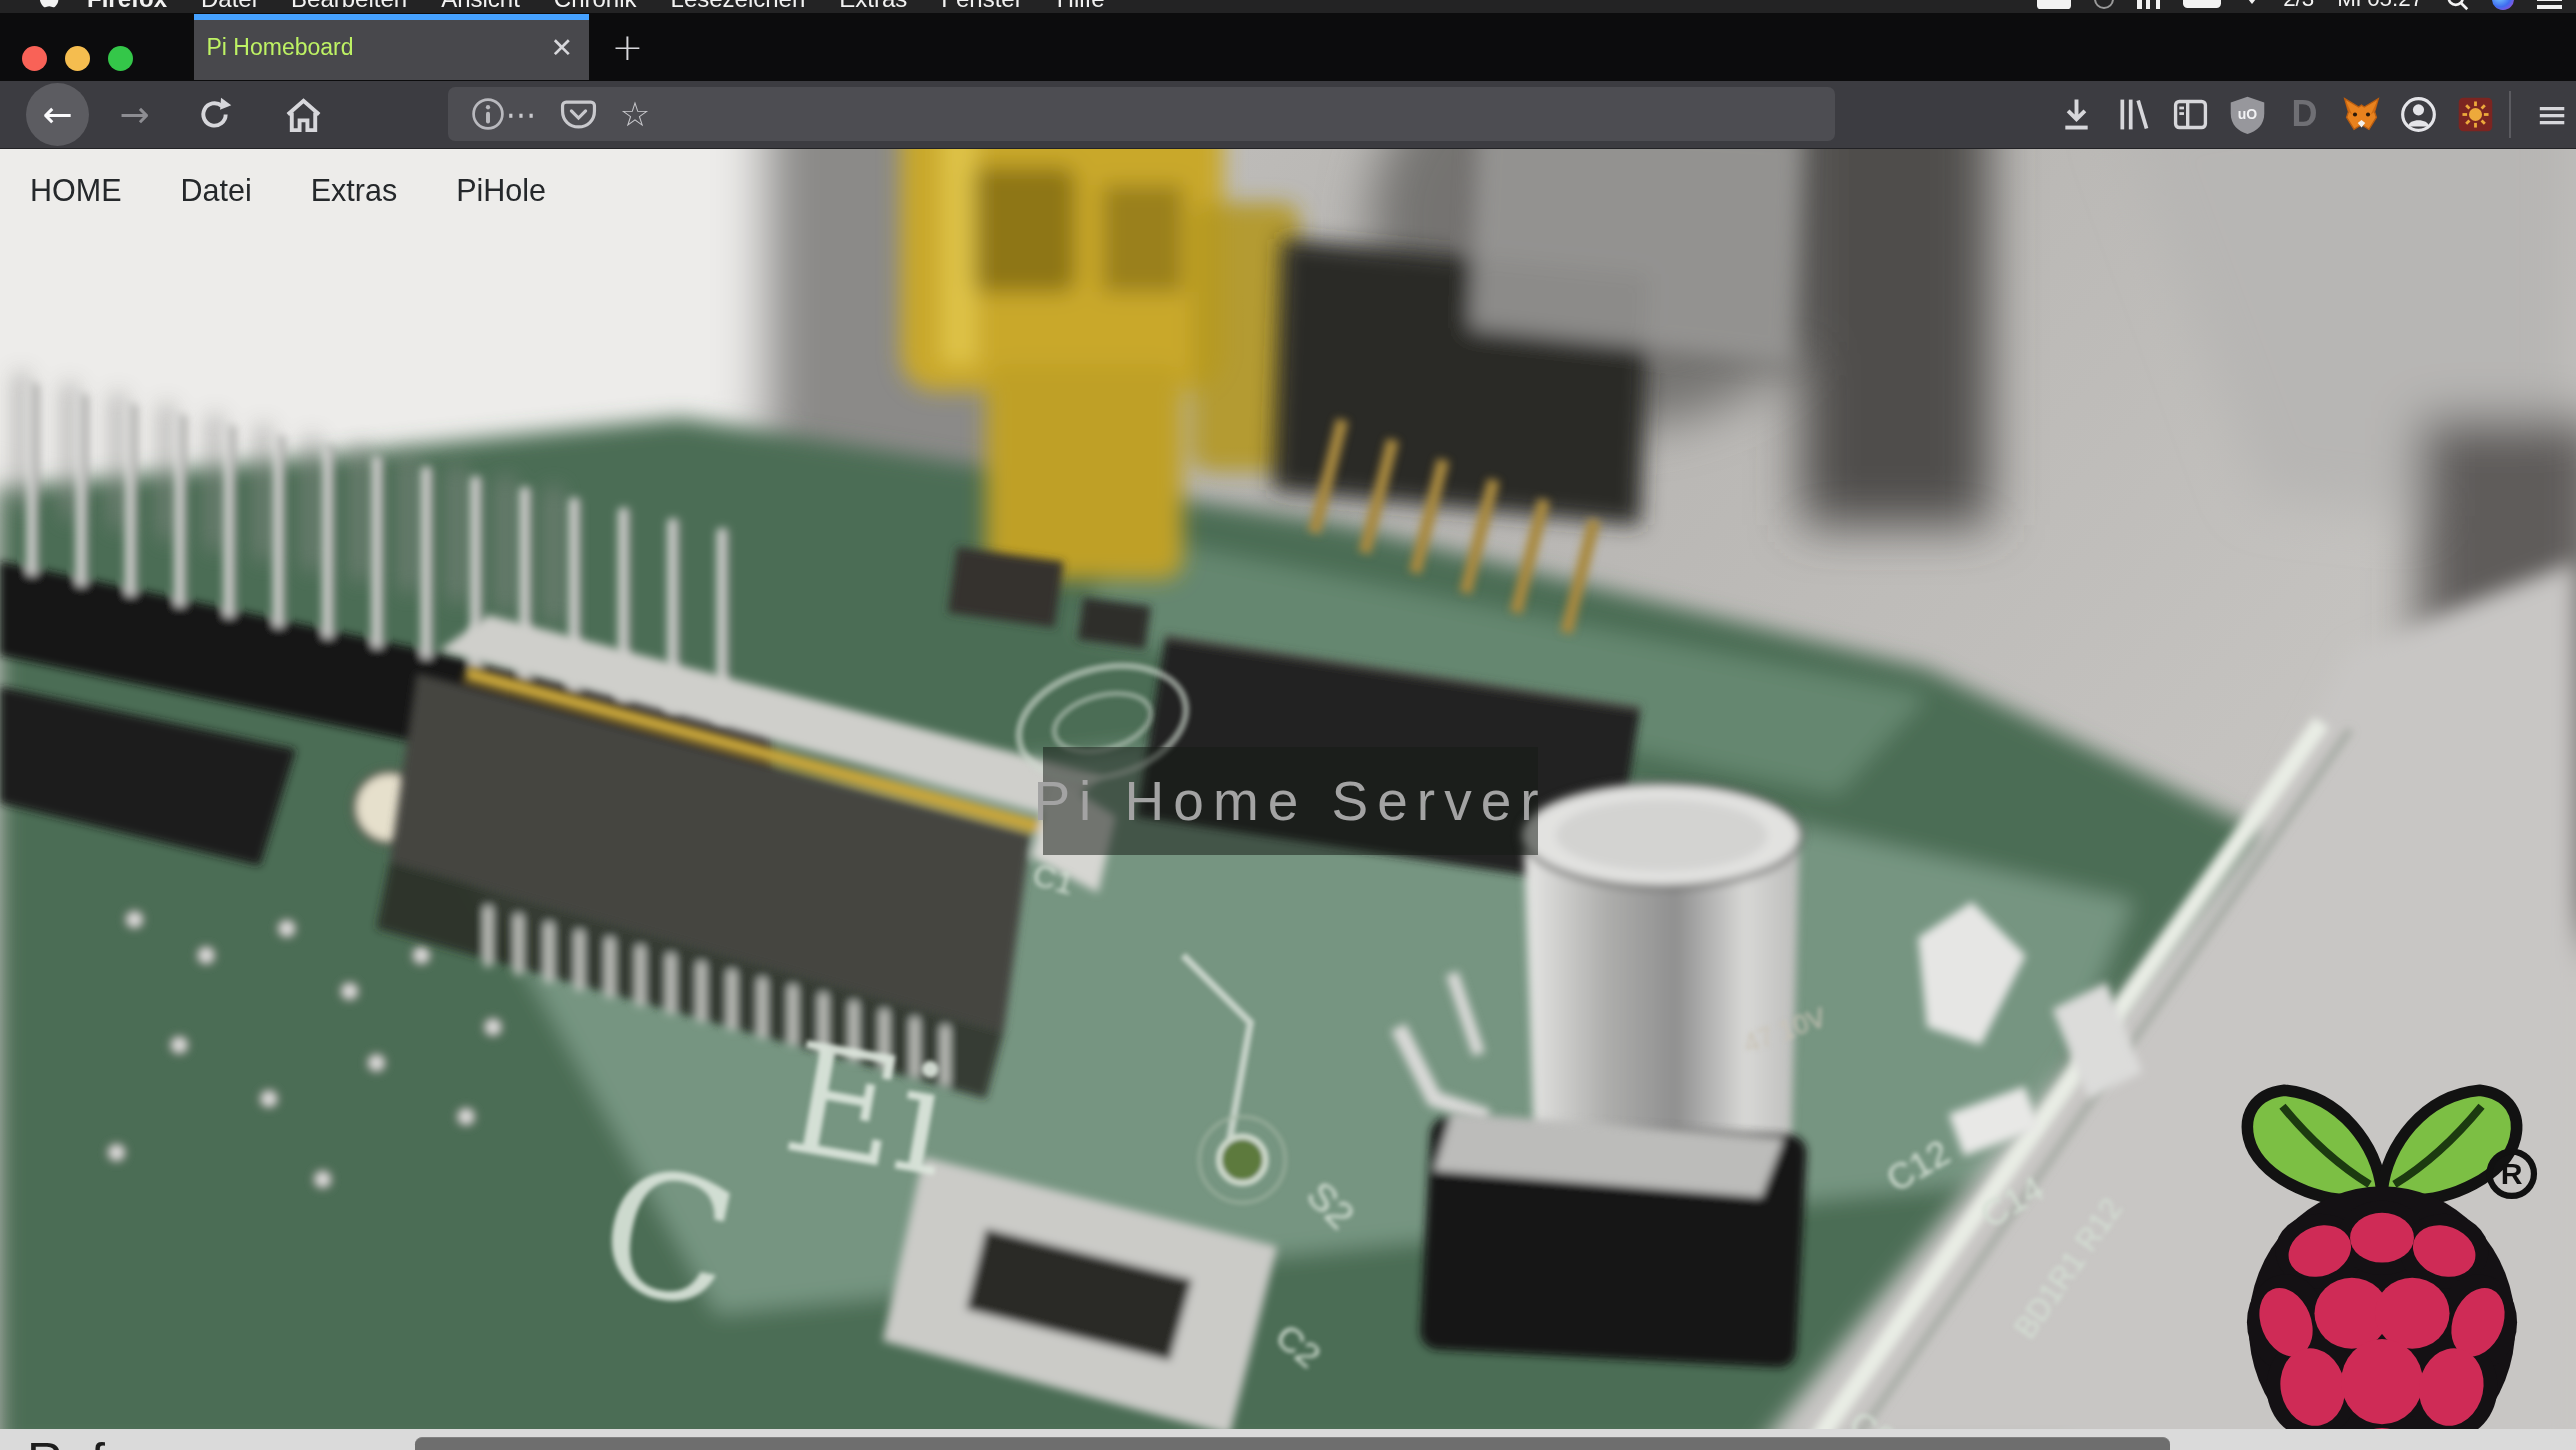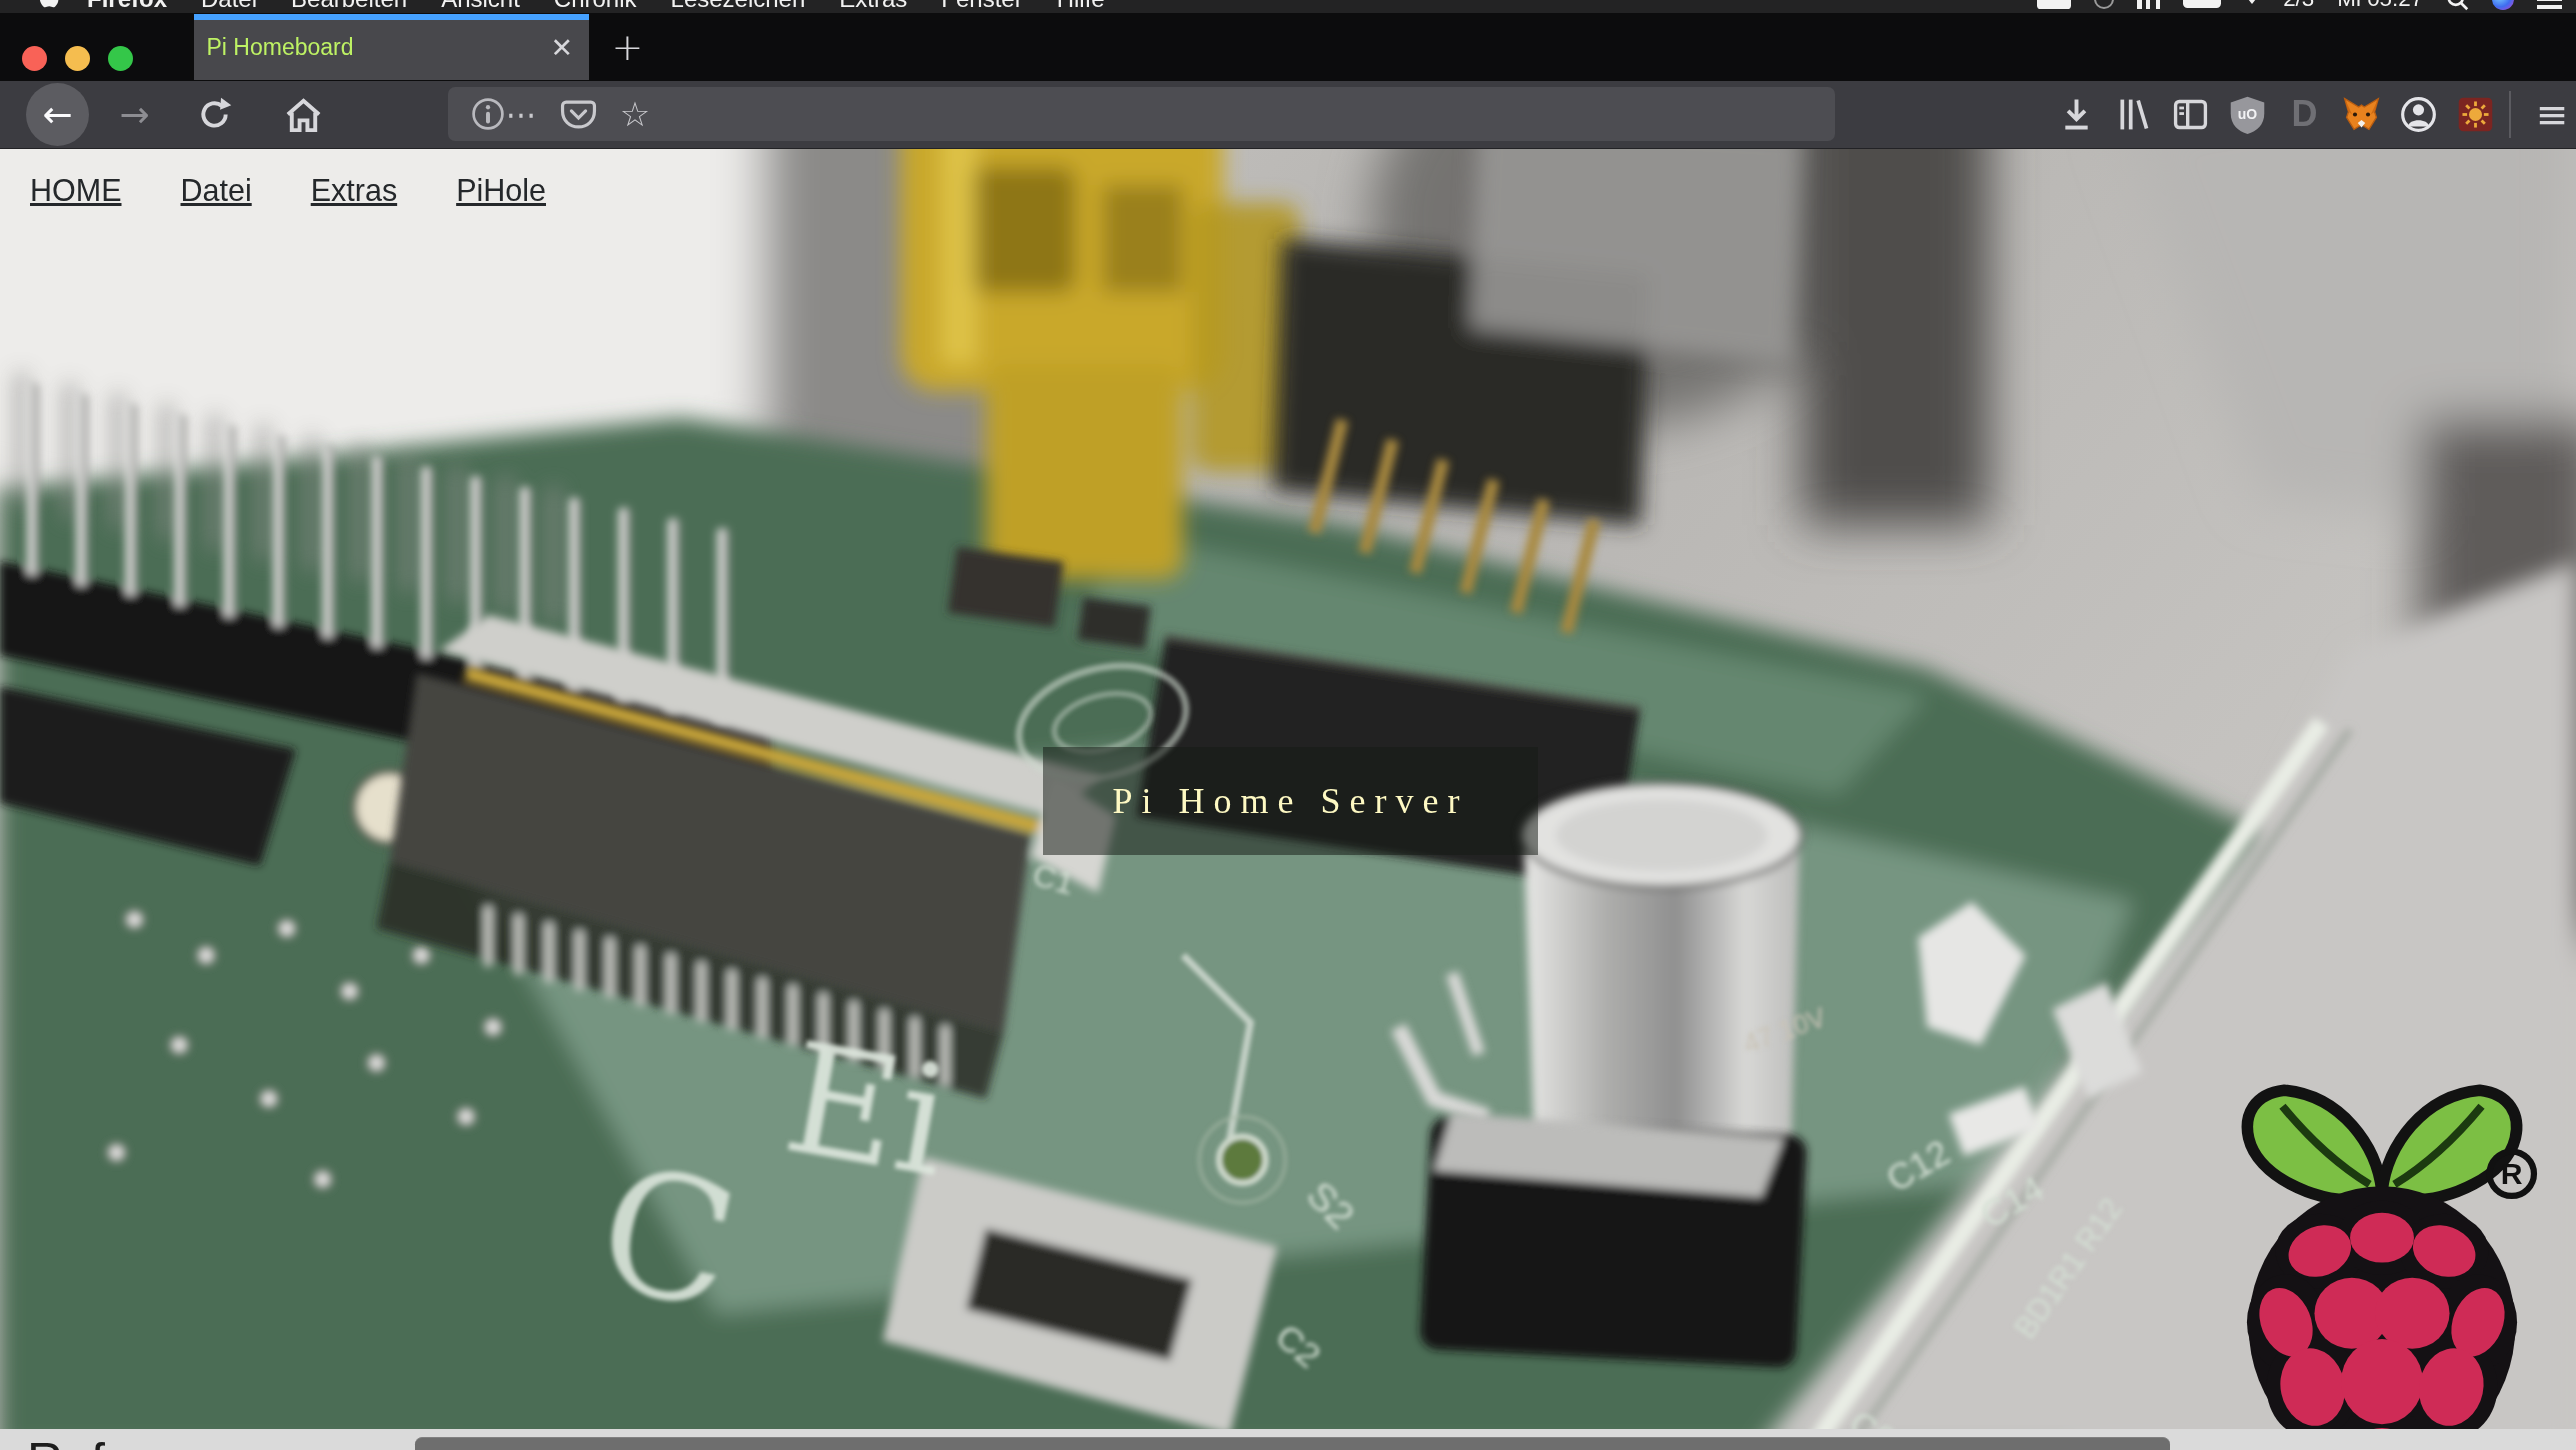--- a/index.html
+++ b/index.html
@@ -52,24 +52,24 @@
   .icon-slot { width:57px; height:66px; display:flex; align-items:center; justify-content:center; }
   .tb-sep { width:1.8px; height:47px; background:#5b5b60; margin:0 12.5px 0 5.4px; }
   .dr-label { color:#6f6f74; font-size:36px; font-weight:bold; }
   .hamburger-glyph { color:#d7d7db; font-size:39px; font-family:"DejaVu Sans",sans-serif; }
 
   
   .content { position:absolute; left:0; top:149px; width:2576px; height:1301px; overflow:hidden; }
   .photo-svg { position:absolute; left:0; top:0; width:2576px; height:1301px; }
 
   .site-nav { position:absolute; left:0; top:23px; width:100%; display:flex; gap:59px; padding-left:30px; }
-  .nav-link { color:#25282b; font-size:30.5px; line-height:36px; cursor:pointer;text-decoration:underline; }
+  .nav-link { color:#25282b; font-size:30.5px; line-height:36px; cursor:pointer; }
 
   .hero-title { position:absolute; left:1043px; top:598px; width:495px; height:108px; background:rgba(22,26,22,0.52); display:flex; align-items:center; justify-content:center; }
-  .hero-title span { color:#fef9c3; font-size:36px; font-weight:400; letter-spacing:9px; white-space:nowrap;font-family:Liberation Serif, serif; }
+  .hero-title span { color:#a3a3a3; font-size:55px; font-weight:400; letter-spacing:9px; white-space:nowrap; }
 
   .rpi-logo { position:absolute; left:2226px; top:911px; width:312px; height:391px; }
 
   .bottom-bar { position:absolute; left:0; bottom:0; width:100%; height:20.6px; background:#dadada; overflow:hidden; z-index:30; }
   .references { position:absolute; left:27px; top:2.7px; color:#1d1d1d; font-size:50px; font-weight:500; }
   .media-edge { position:absolute; left:415px; top:8px; width:1755px; height:12.5px; background:#6e6e6e; border-radius:7.2px 7.2px 0 0; border-top:1.8px solid #818181; }
 </style>
 </head>
 <body>
 

